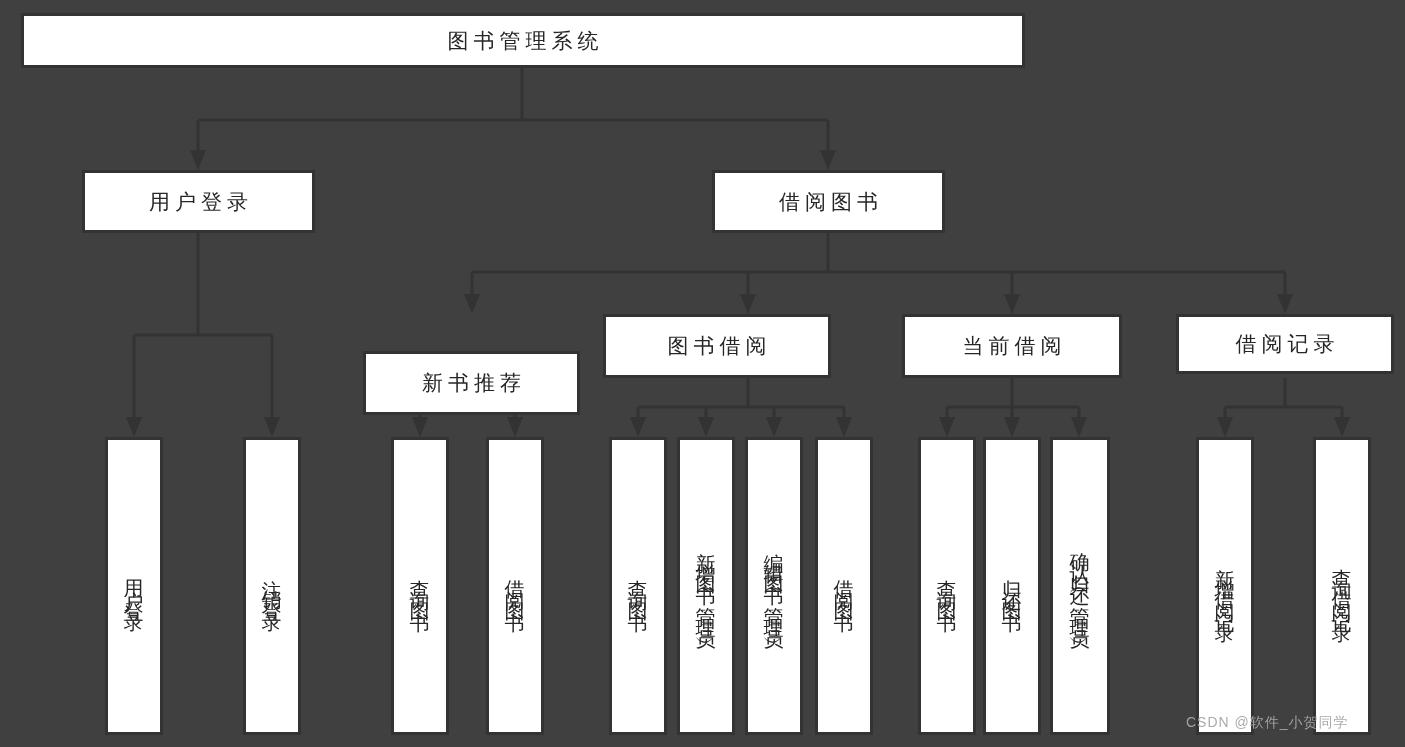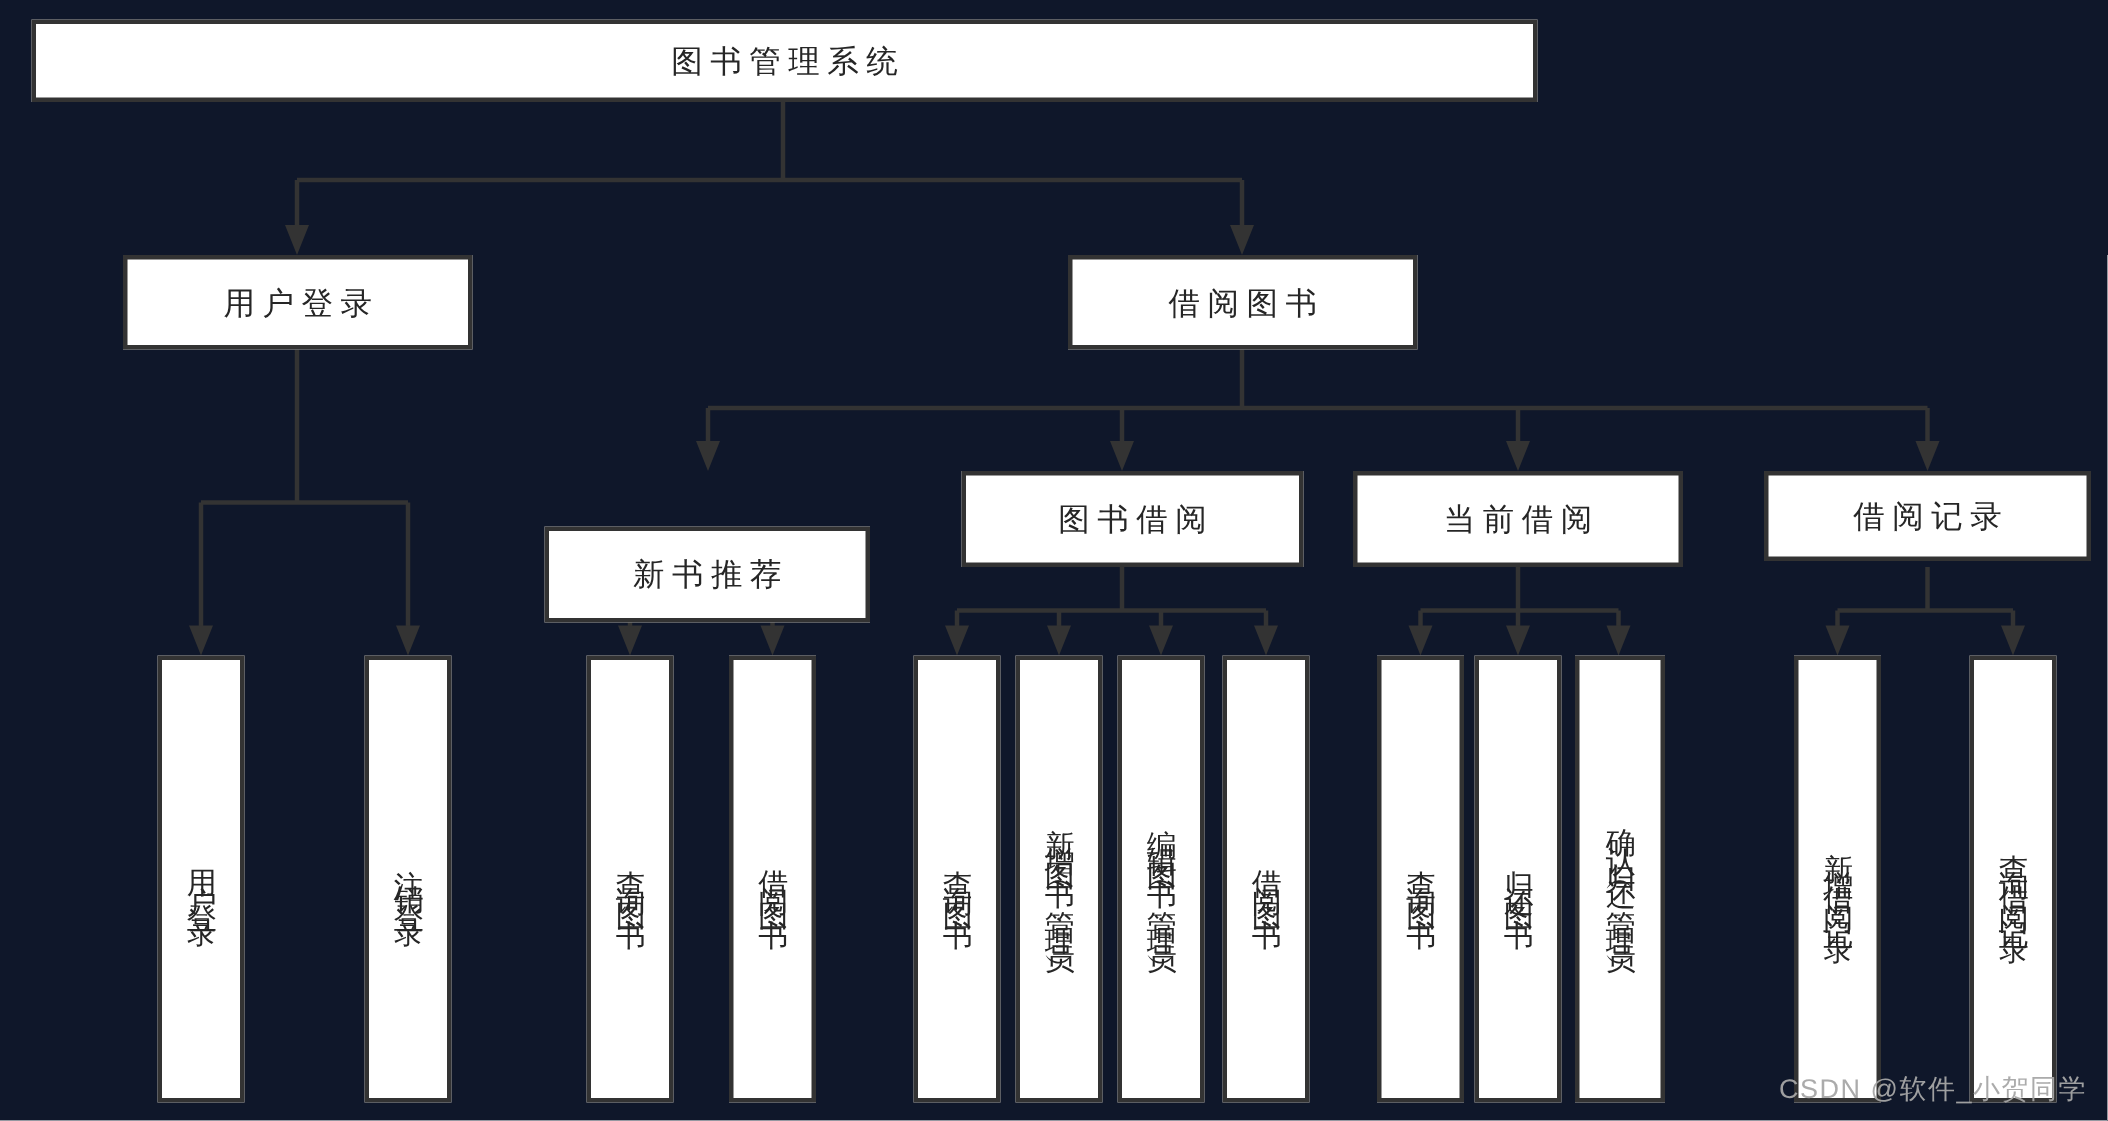--- a/index.html
+++ b/index.html
@@ -4,21 +4,21 @@
 <style>
   html, body {
     margin: 0;
     padding: 0;
     background: #ffffff;
   }
   .stage {
     position: relative;
     width: 1405px;
     height: 747px;
-    background: #0f172a;
+    background: #404040;
     overflow: hidden;
     font-family: "Liberation Sans", "DejaVu Sans", sans-serif;
   }
   .wires {
     position: absolute;
     left: 0;
     top: 0;
     z-index: 1;
   }
   .box {
@@ -47,21 +47,21 @@
     text-orientation: mixed;
     font-size: 20px;
     letter-spacing: 11px;
     line-height: 1;
   }
   .watermark {
     position: absolute;
     z-index: 3;
     left: 1186px;
     top: 714px;
-    font-size: 18px;
+    font-size: 14px;
     letter-spacing: 1px;
     color: rgba(166, 166, 166, 0.95);
     white-space: nowrap;
   }
 </style>
 </head>
 <body>
 
 <div class="stage">
 
@@ -111,21 +111,21 @@
       <polygon points="1334,417 1350,417 1342,437"></polygon>
     </g>
   </svg>
 
   <div class="box h root-box" style="left:21px; top:13px; width:1004px; height:55px;">图书管理系统</div>
 
   <div class="box h" style="left:82px; top:170px; width:233px; height:63px;">用户登录</div>
   <div class="box h" style="left:712px; top:170px; width:233px; height:63px;">借阅图书</div>
 
   <div class="box h" style="left:363px; top:314px; width:217px; height:64px;margin-top:37px;">新书推荐</div>
-  <div class="box h" style="left:641px; top:314px; width:228px; height:64px;">图书借阅</div>
+  <div class="box h" style="left:603px; top:314px; width:228px; height:64px;">图书借阅</div>
   <div class="box h" style="left:902px; top:314px; width:220px; height:64px;">当前借阅</div>
   <div class="box h" style="left:1176px; top:314px; width:218px; height:60px;">借阅记录</div>
 
   <div class="box v" style="left:105px; top:437px; width:58px; height:298px;">用户登录</div>
   <div class="box v" style="left:243px; top:437px; width:58px; height:298px;">注销登录</div>
 
   <div class="box v" style="left:391px; top:437px; width:58px; height:298px;">查询图书</div>
   <div class="box v" style="left:486px; top:437px; width:58px; height:298px;">借阅图书</div>
 
   <div class="box v" style="left:609px; top:437px; width:58px; height:298px;">查询图书</div>

